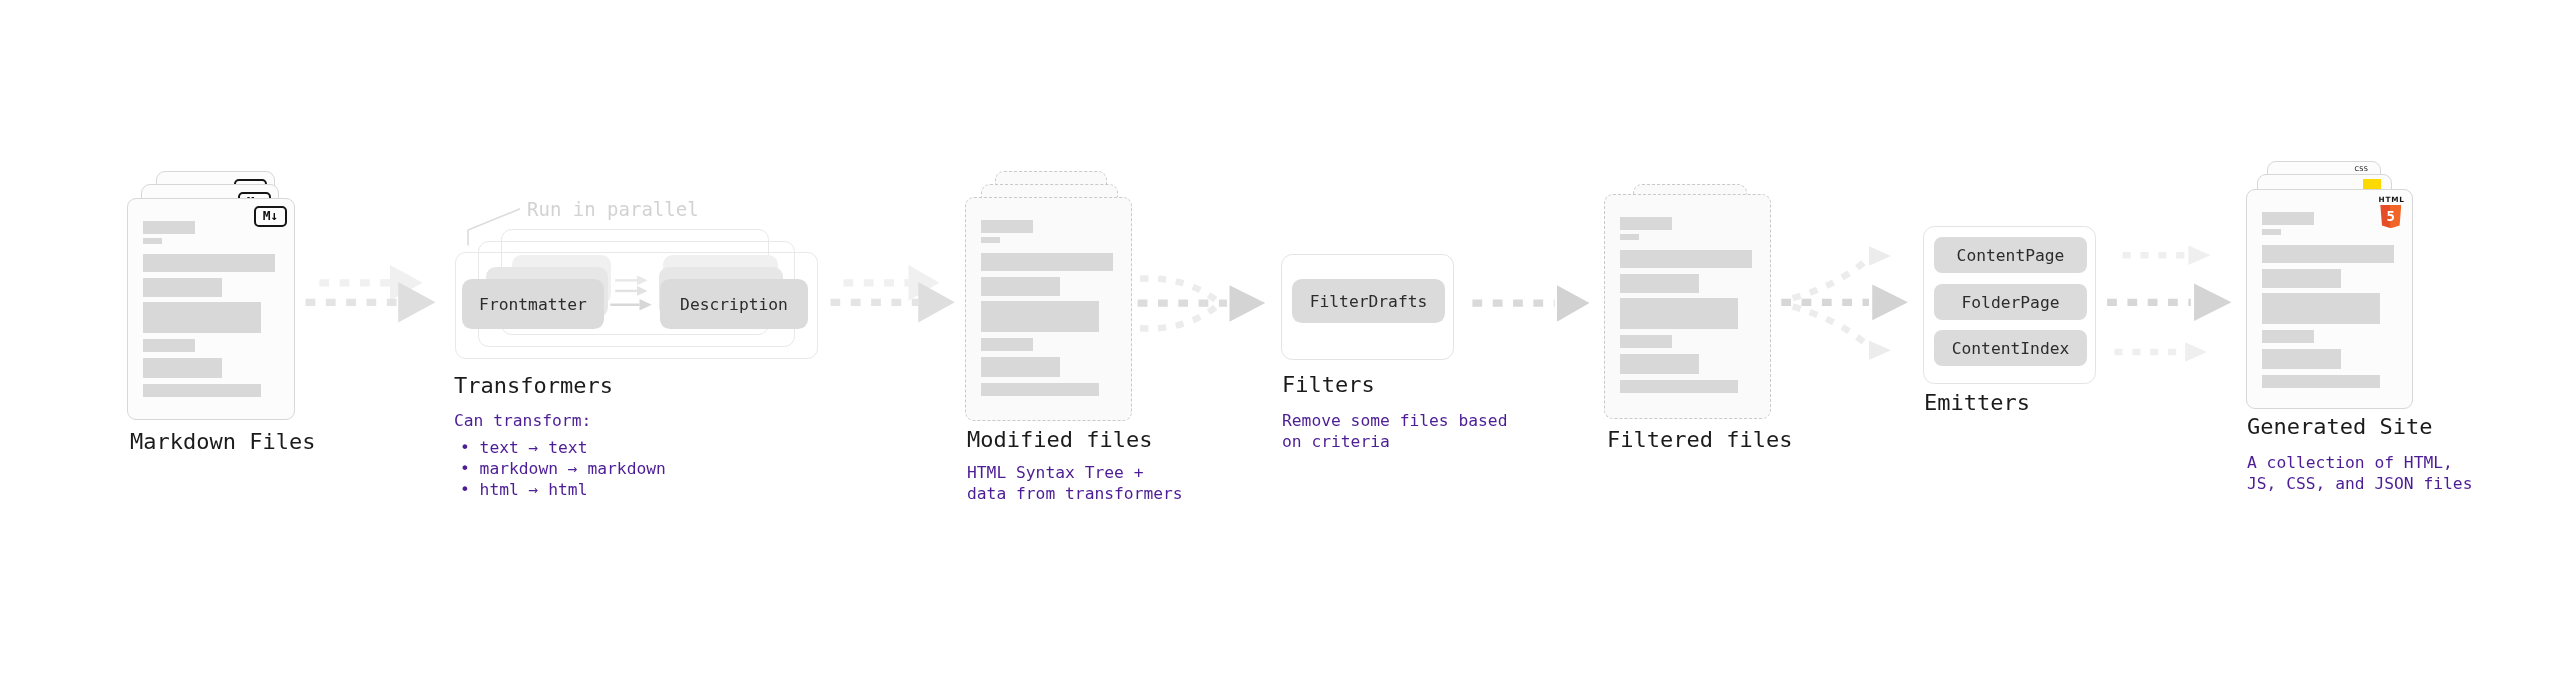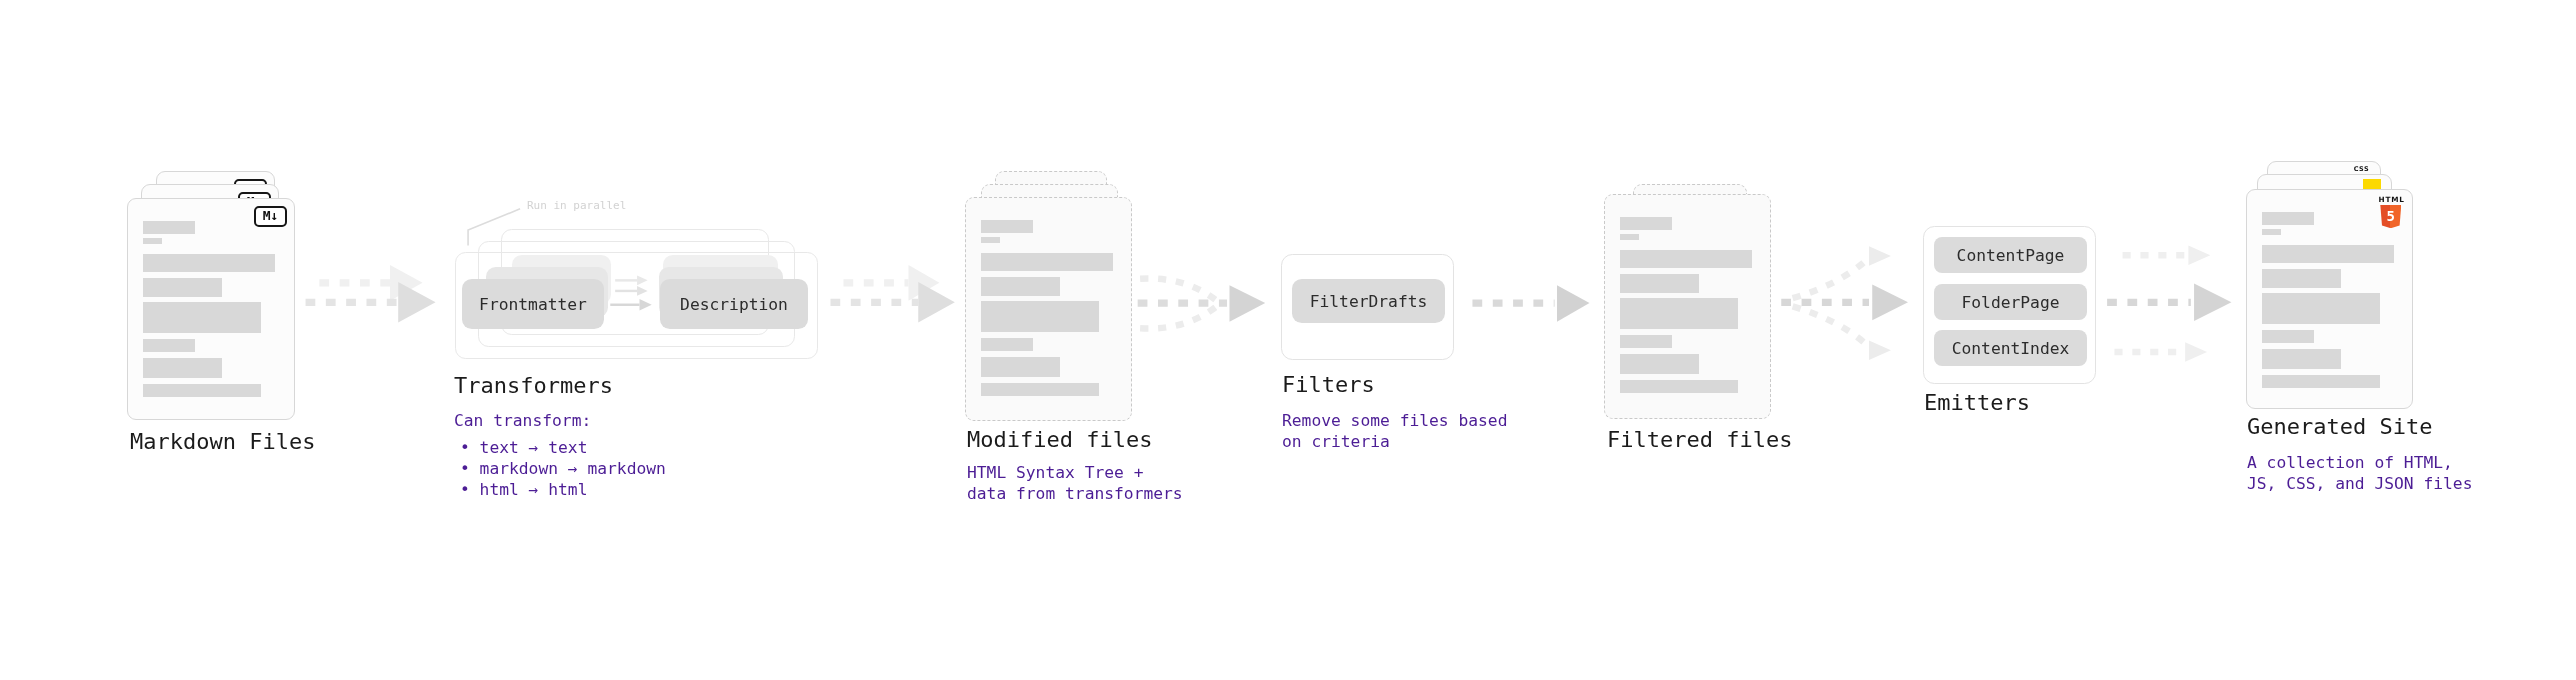--- a/index.html
+++ b/index.html
@@ -18,39 +18,39 @@
   .b6{width:52px;height:13px;margin-bottom:5.7px}
   .b7{width:79px;height:20.3px;margin-bottom:5.7px}
   .b8{width:118px;height:13px}
   
   .badge-md{position:absolute;top:6.5px;right:7.3px;width:32.5px;height:21px;border:2.4px solid #161616;
             border-radius:4.9px;background:#fff;color:#111;font-weight:bold;font-size:13px;
             line-height:16.3px;text-align:center;box-sizing:border-box;}
   
   .title{position:absolute;font-size:22px;line-height:1;color:#1b1b1b;white-space:nowrap;}
   .desc{position:absolute;font-size:16.3px;line-height:21px;color:#4c1d95;white-space:nowrap;}
-  .note{position:absolute;font-size:11px;line-height:1;color:#d2d2d2;white-space:nowrap;}
+  .note{position:absolute;font-size:19px;line-height:1;color:#d2d2d2;white-space:nowrap;}
   
   .chip{position:absolute;background:#dbdbdb;border-radius:9.8px;display:flex;align-items:center;
         justify-content:center;font-size:16.3px;color:#2c2c2c;box-sizing:border-box;white-space:nowrap;}
   .chip.ghost1{background:#e7e7e7;}
   .chip.ghost2{background:#f0f0f0;}
   .chip.small{border-radius:8.1px;}
   
   .frame{position:absolute;border:1.6px solid #e8e8e8;border-radius:10.6px;box-sizing:border-box;}
   .panel{position:absolute;border:1.6px solid #e3e3e3;border-radius:11.4px;background:#fff;box-sizing:border-box;}
   
   .html5{position:absolute;top:4.9px;right:9px;width:24.4px;text-align:center;}
   .html5-word{font-size:7.3px;font-weight:bold;color:#111;letter-spacing:0.8px;font-family:"DejaVu Sans",sans-serif;}
   .html5-shield{width:21px;height:23.6px;margin:0.8px auto 0;
                 background:linear-gradient(90deg,#e44d26 50%,#f16529 50%);
                 clip-path:polygon(0 0,100% 0,92% 88%,50% 100%,8% 88%);
                 color:#fff;font-size:14px;font-weight:bold;line-height:23.6px;text-align:center;}
   .cssbadge{position:absolute;top:3.3px;right:8.1px;width:21px;text-align:center;}
-  .cssbadge .word{font-size:6.5px;font-weight:bold;color:#111;letter-spacing:0.4px;font-family:"DejaVu Sans",sans-serif;}
+  .cssbadge .word{font-size:6.5px;font-weight:normal;color:#111;letter-spacing:0.4px;font-family:"DejaVu Sans",sans-serif;}
   .css-underline{display:block;height:3.3px;background:#2760e8;margin-top:0.8px;}
   .jsbadge{position:absolute;top:4.1px;right:9.8px;width:18.7px;height:10.6px;background:#fcd900;}
   svg.arrows{position:absolute;left:0;top:0;pointer-events:none;}
 </style>
 </head>
 <body>
 
 <div class="stage">
 
   <svg class="arrows" width="2576" height="681" viewBox="0 0 3170 838">

